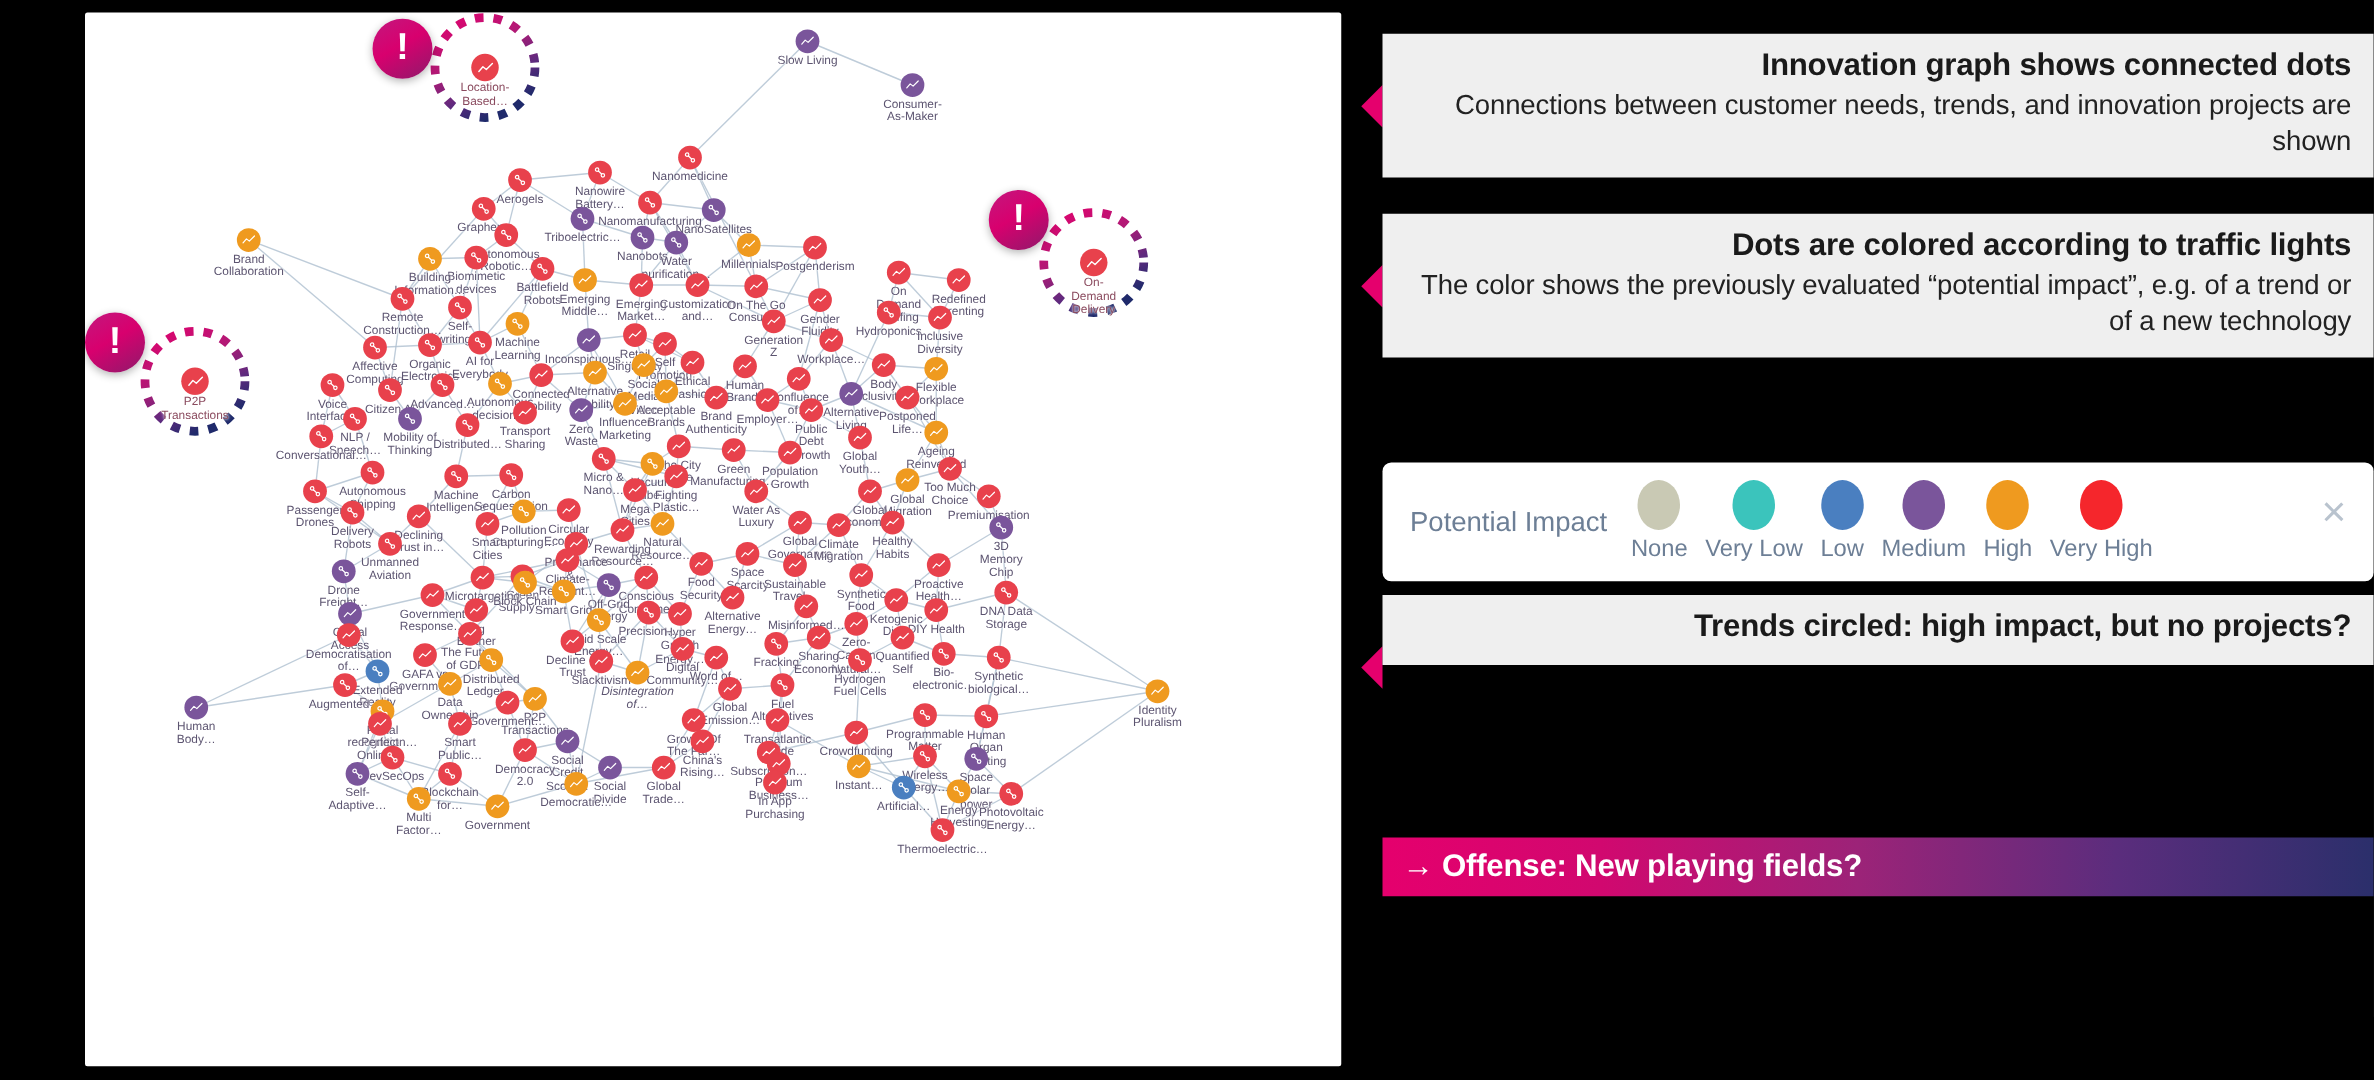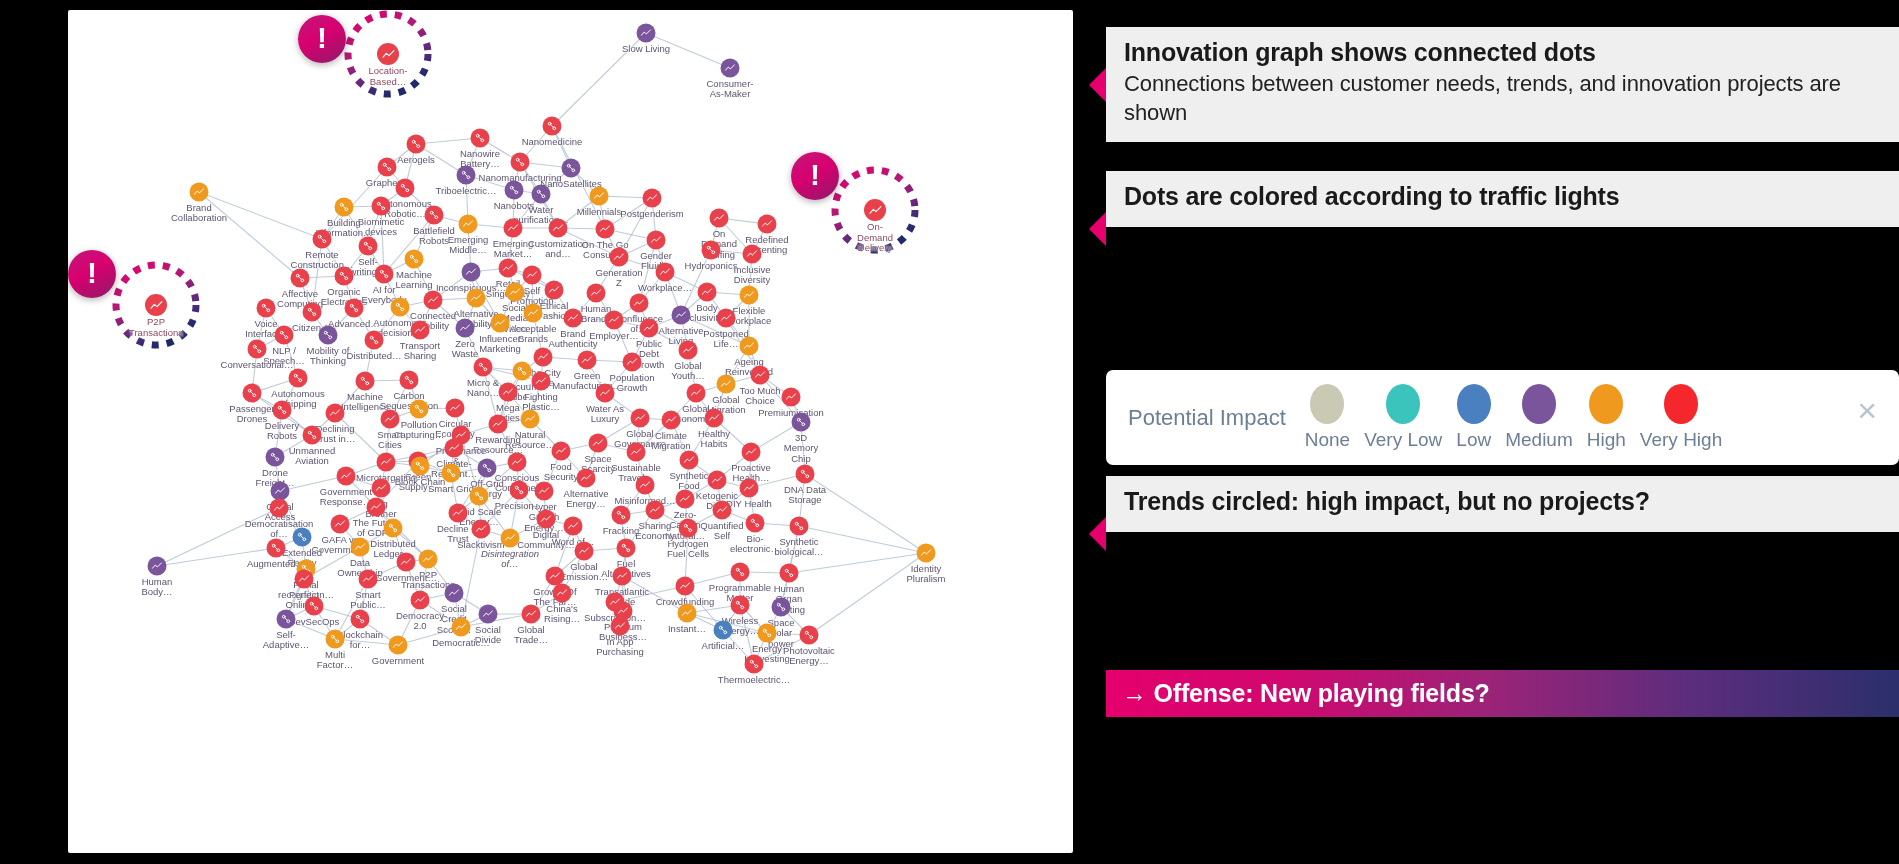--- a/index.html
+++ b/index.html
@@ -86,20 +86,21 @@
     position: absolute;
     left: 1090px; top: 0px;
     width: 809px; height: 864px;
   }
   .callout {
     position: absolute;
     left: 16px;
     width: 793px;
     background: #efefef;
     padding: 11px 18px 14px 18px;
+    text-align: right;
   }
   .callout h2 {
     margin: 0 0 3px 0;
     font-size: 25px;
     font-weight: bold;
     color: #1a1a1a;
     line-height: 1.12;
     letter-spacing: -0.2px;
   }
   .callout p {
@@ -1925,20 +1926,21 @@
 
     <div class="pointer" style="left:-1px; top:68px;"></div>
     <div class="callout" style="top:27px;">
       <h2>Innovation graph shows connected dots</h2>
       <p>Connections between customer needs, trends, and innovation projects are shown</p>
     </div>
 
     <div class="pointer" style="left:-1px; top:212px;"></div>
     <div class="callout" style="top:171px;">
       <h2>Dots are colored according to traffic lights</h2>
+      <p>The color shows the previously evaluated “potential impact”, e.g. of a trend or of a new technology</p>
     </div>
 
     <div id="legend-card" style="top:370px;">
       <div id="legend-title">Potential Impact</div>
       <div id="legend-items">
           <div class="legend-item">
             <div class="legend-swatch" style="background: rgb(201, 201, 180);"></div>
             <div class="legend-label">None</div>
           </div>
           <div class="legend-item">

